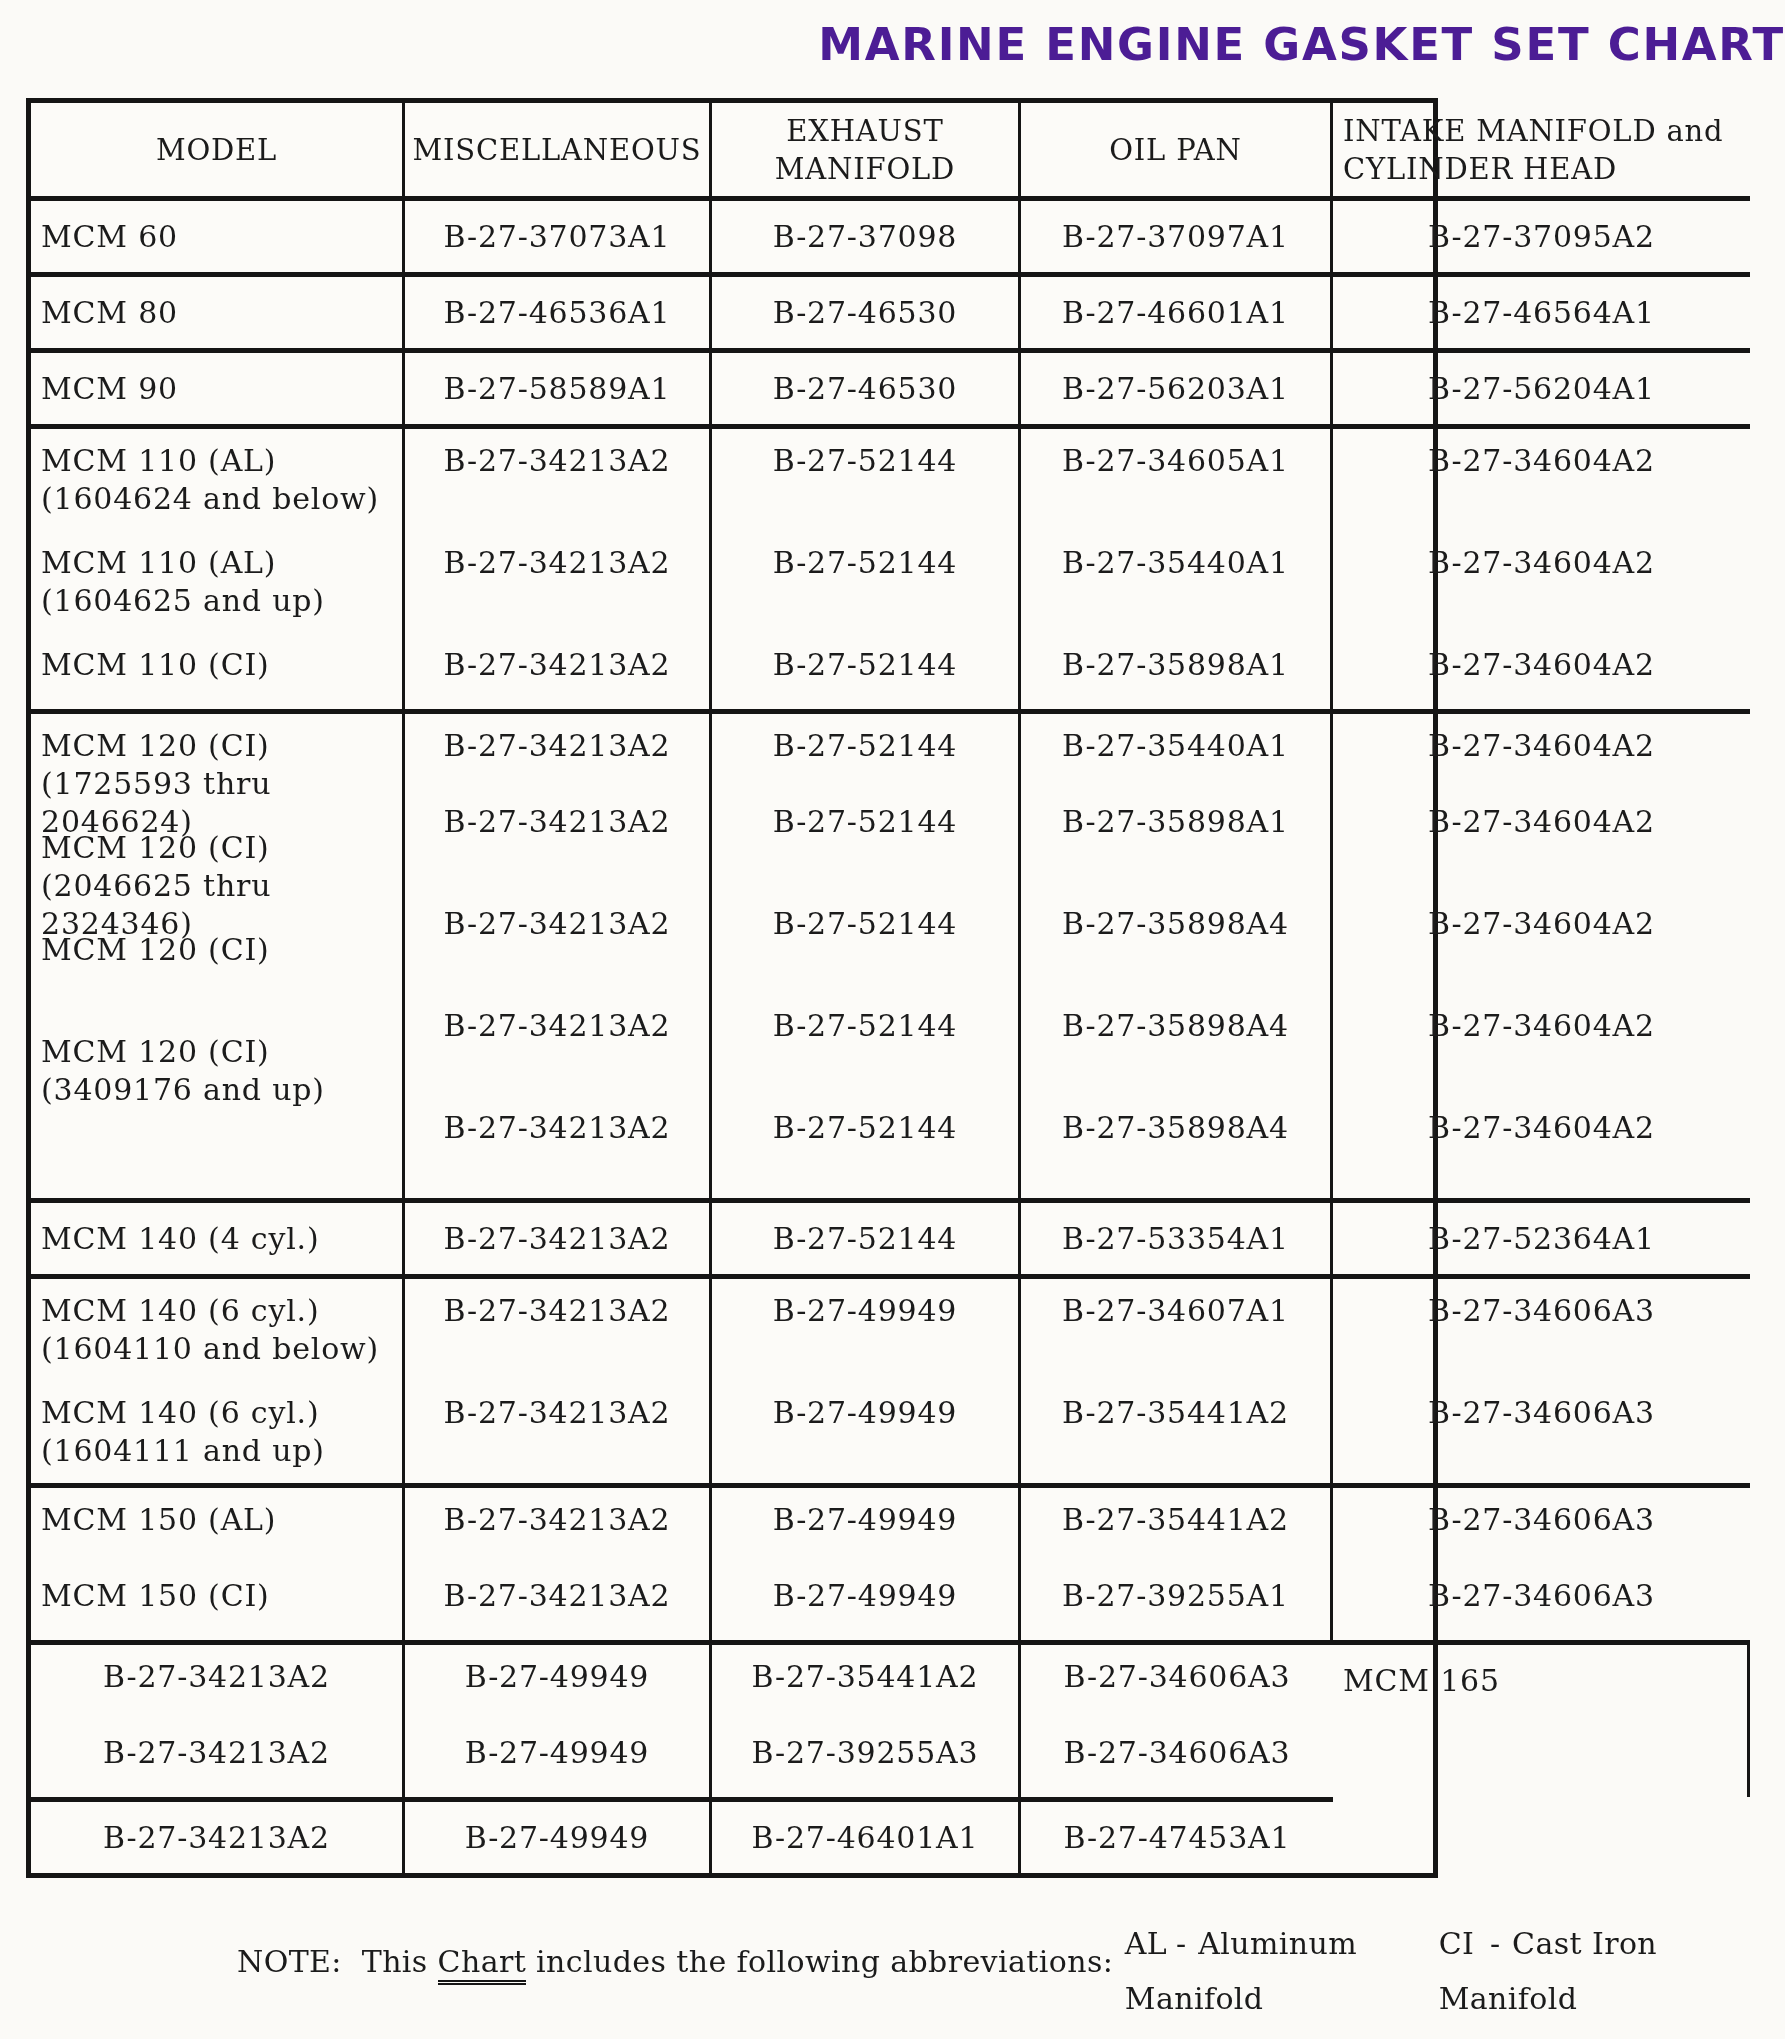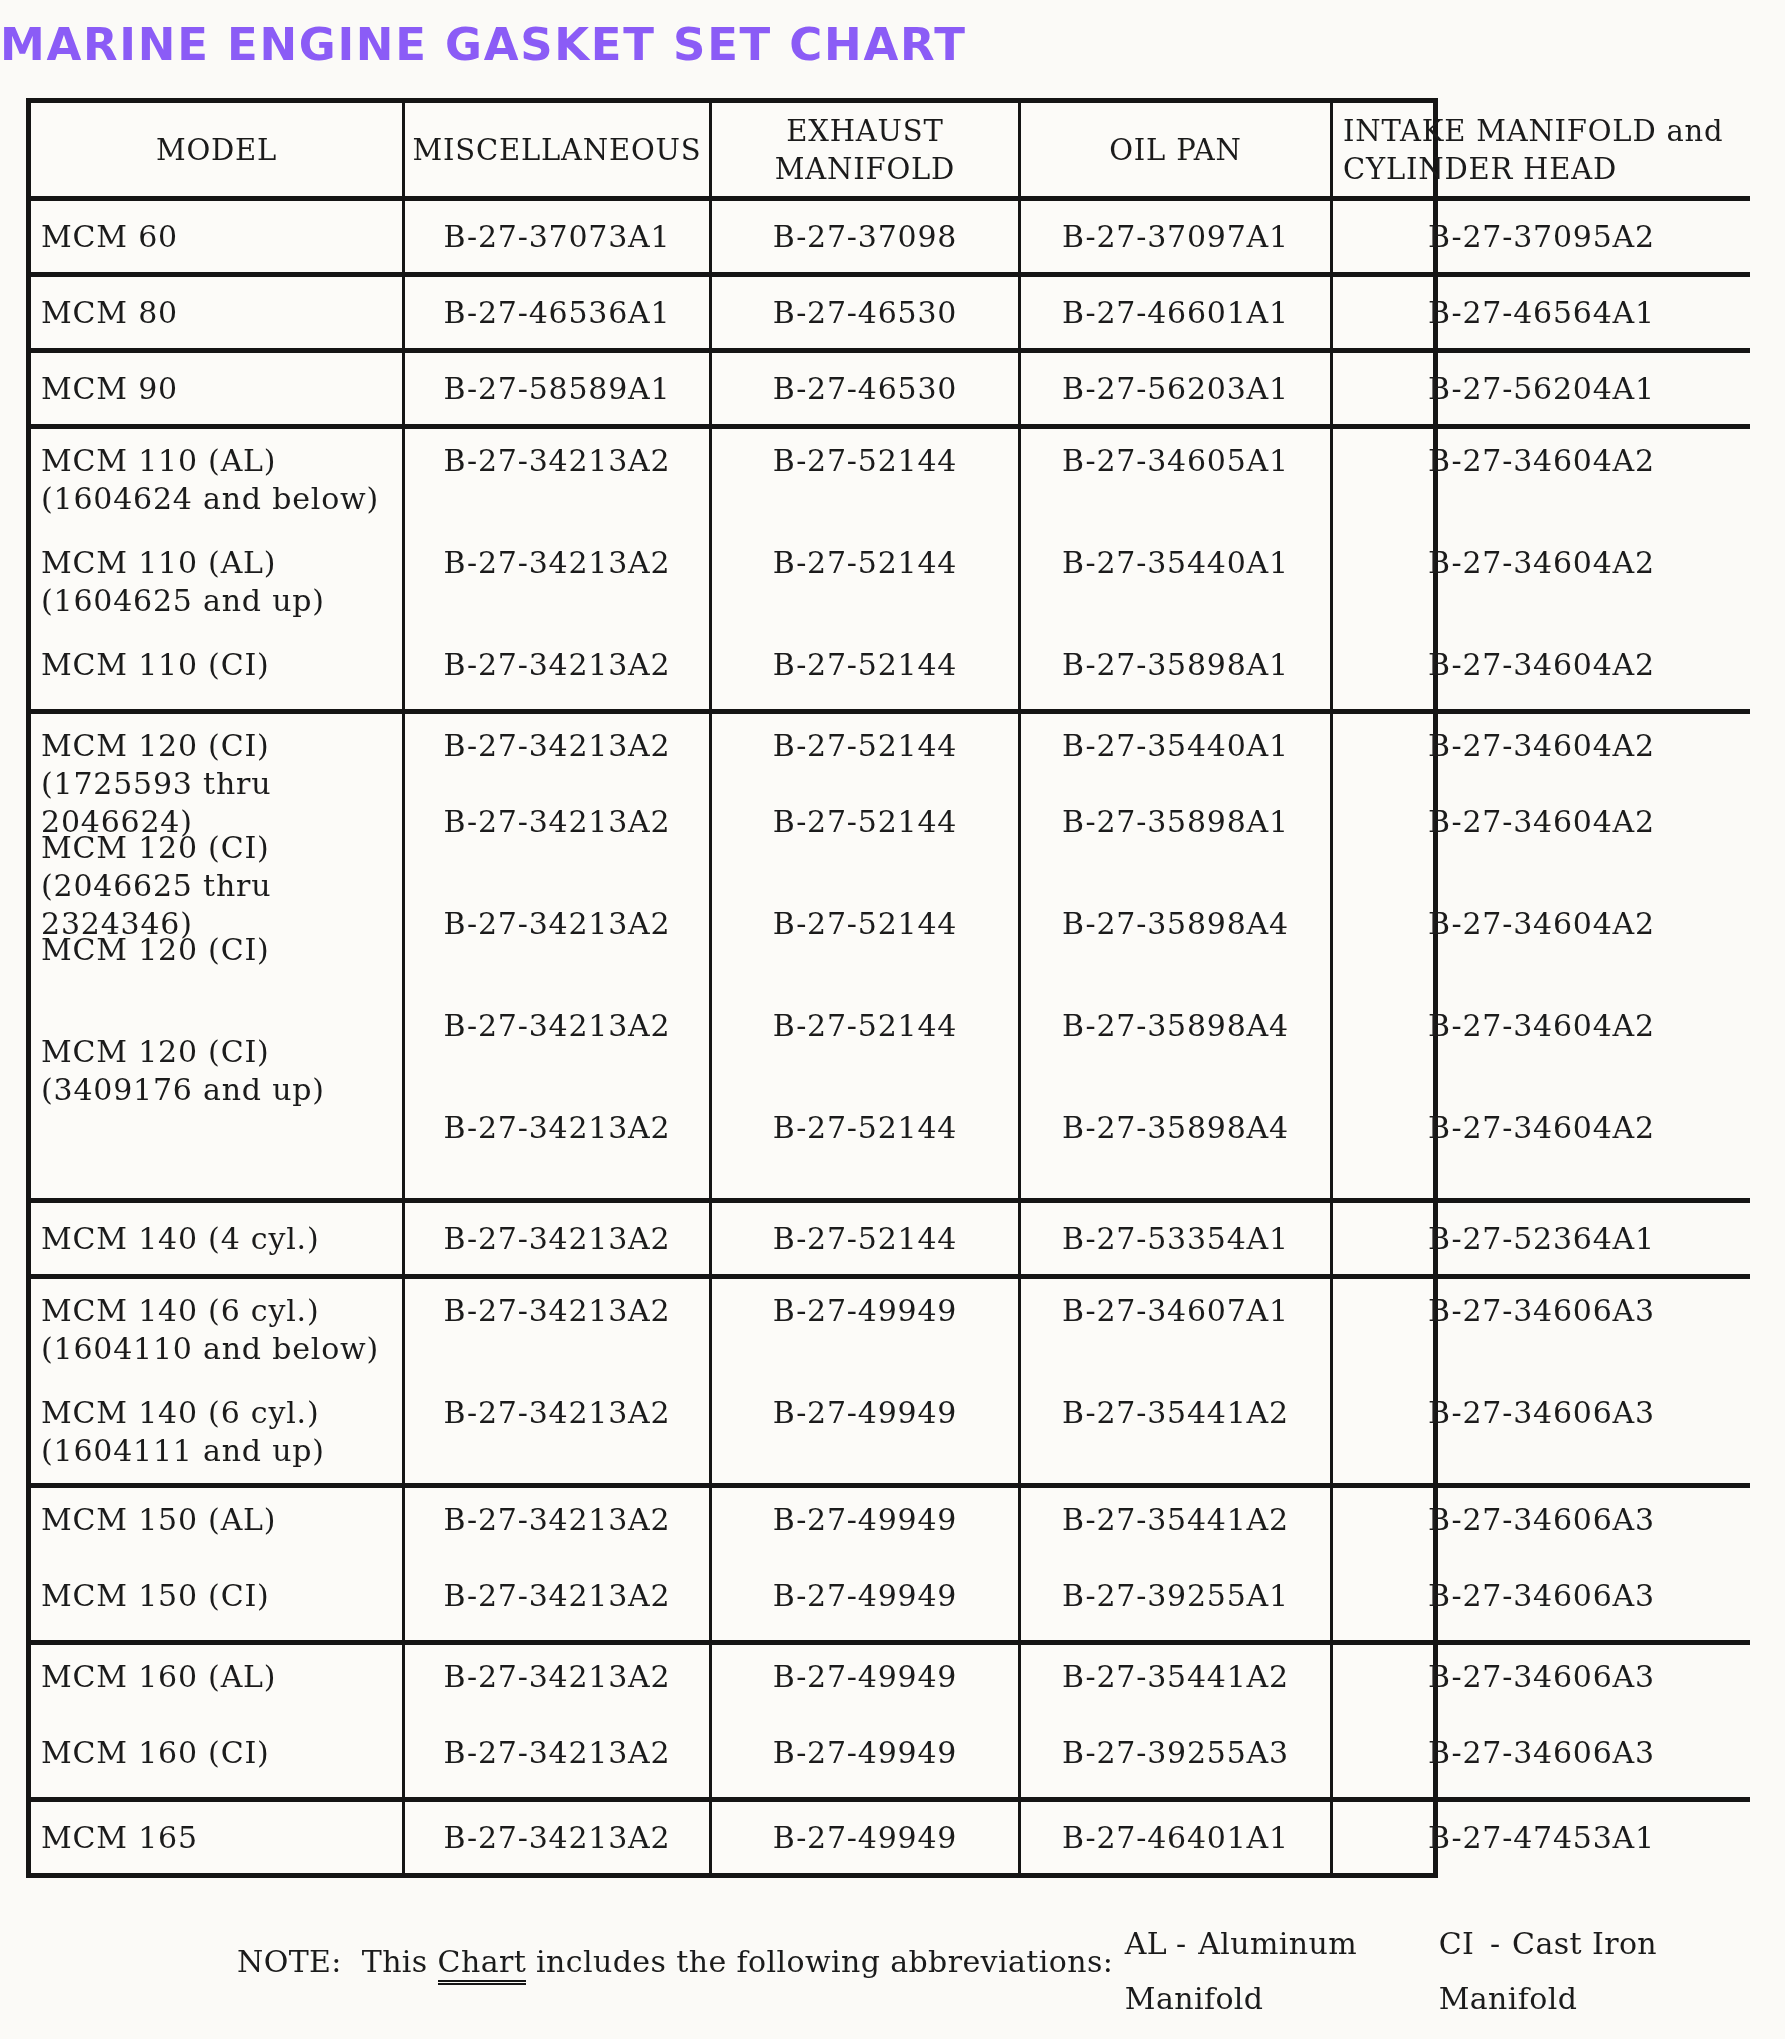--- a/index.html
+++ b/index.html
@@ -14,26 +14,26 @@
     color: #1b1b1b;
     font-family: "DejaVu Serif", "Liberation Serif", serif;
     overflow: hidden;
   }
 
   .page-title {
     position: absolute;
     top: 18px;
     left: 0;
     width: 1785px;
-    text-align: left;
+    text-align: right;
     font-family: "DejaVu Sans", "Liberation Sans", sans-serif;
     font-weight: bold;
     font-size: 45px;
     letter-spacing: 1.7px;
-    color: #8b5cf6;
+    color: #4c1d95;
   }
 
   .gasket-table {
     position: absolute;
     left: 26px;
     top: 98px;
     width: 1412px;
     box-sizing: border-box;
     border: 5px solid #151515;
     display: grid;
@@ -464,28 +464,20 @@
       </div>
     </div>
     <div class="cell body-cell col-int">
       <div class="sub-row">
         <div>B-27-34606A3</div>
       </div>
       <div class="sub-row">
         <div>B-27-34606A3</div>
       </div>
     </div>
-    <div class="cell body-cell col-model">
-      <div class="sub-row">
-        <div>MCM 160 (AL)</div>
-      </div>
-      <div class="sub-row">
-        <div>MCM 160 (CI)</div>
-      </div>
-    </div>
     <div class="cell body-cell col-misc">
       <div class="sub-row">
         <div>B-27-34213A2</div>
       </div>
       <div class="sub-row">
         <div>B-27-34213A2</div>
       </div>
     </div>
     <div class="cell body-cell col-oil">
       <div class="sub-row">

